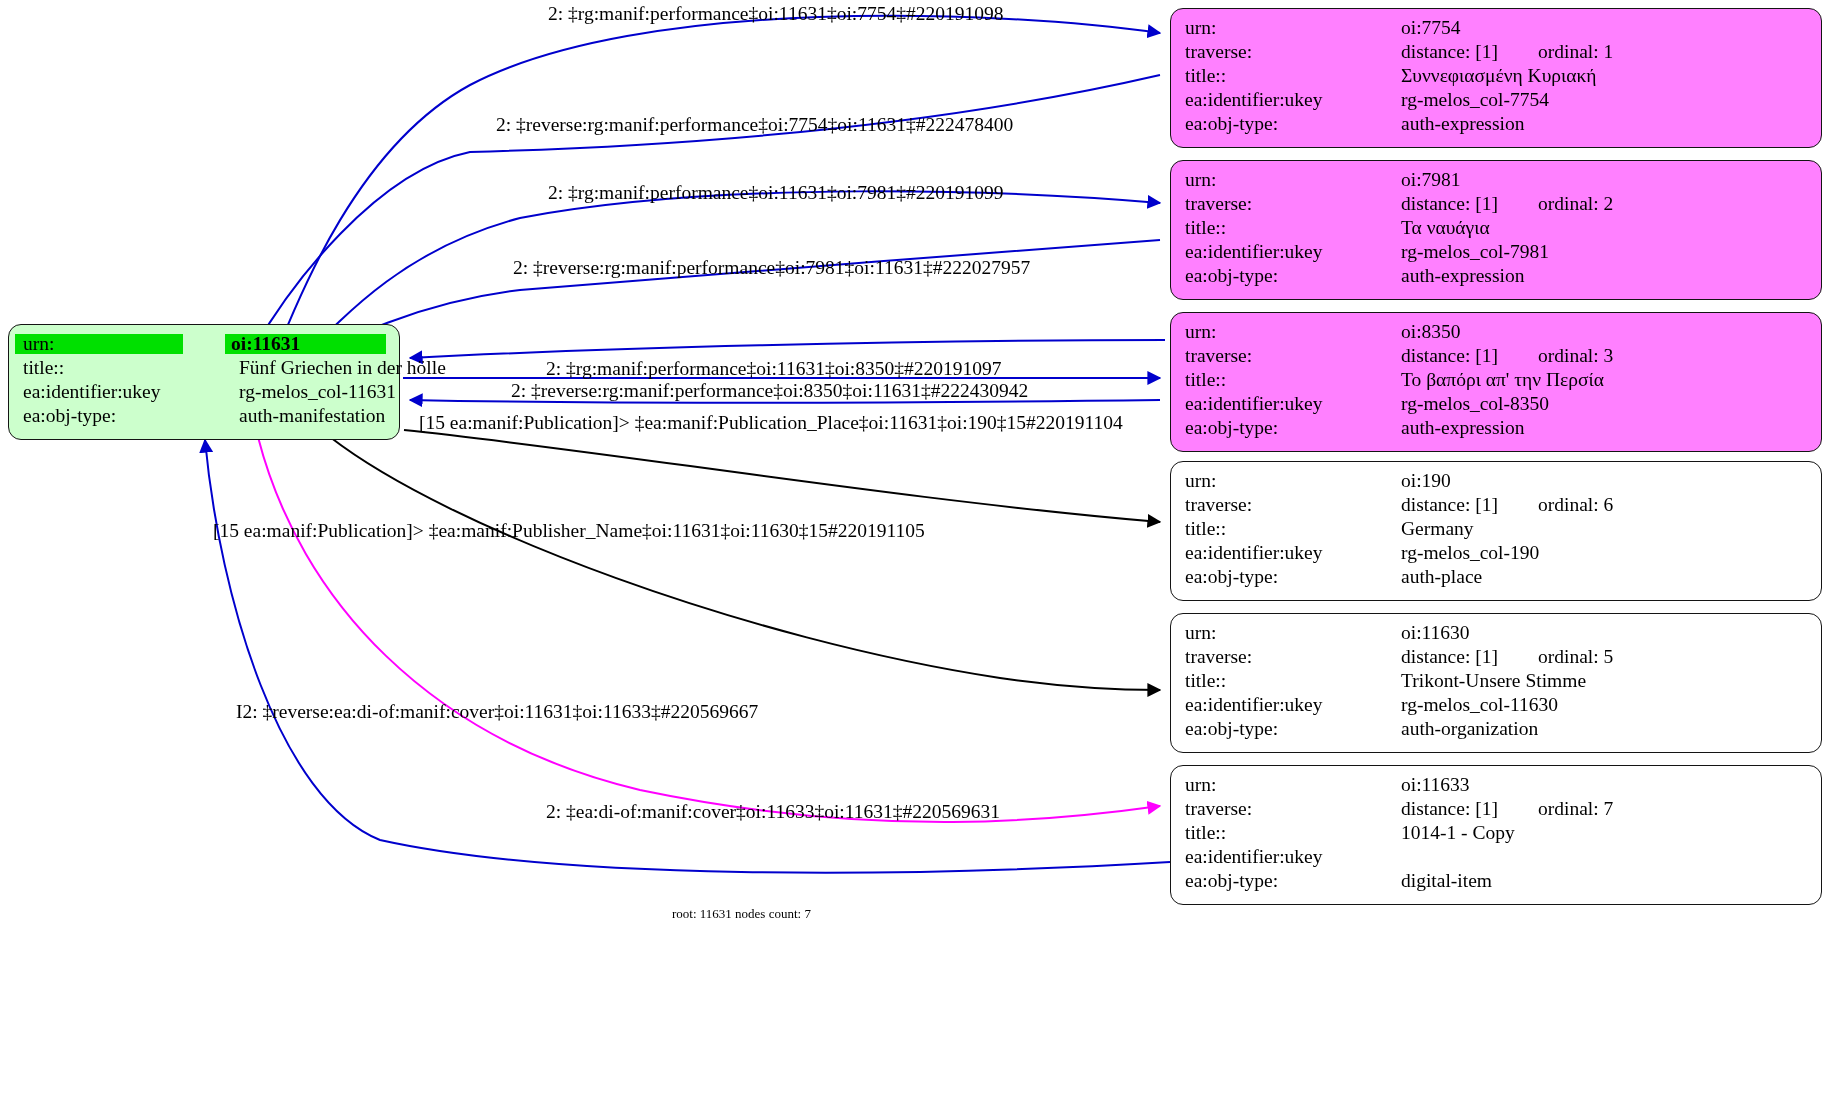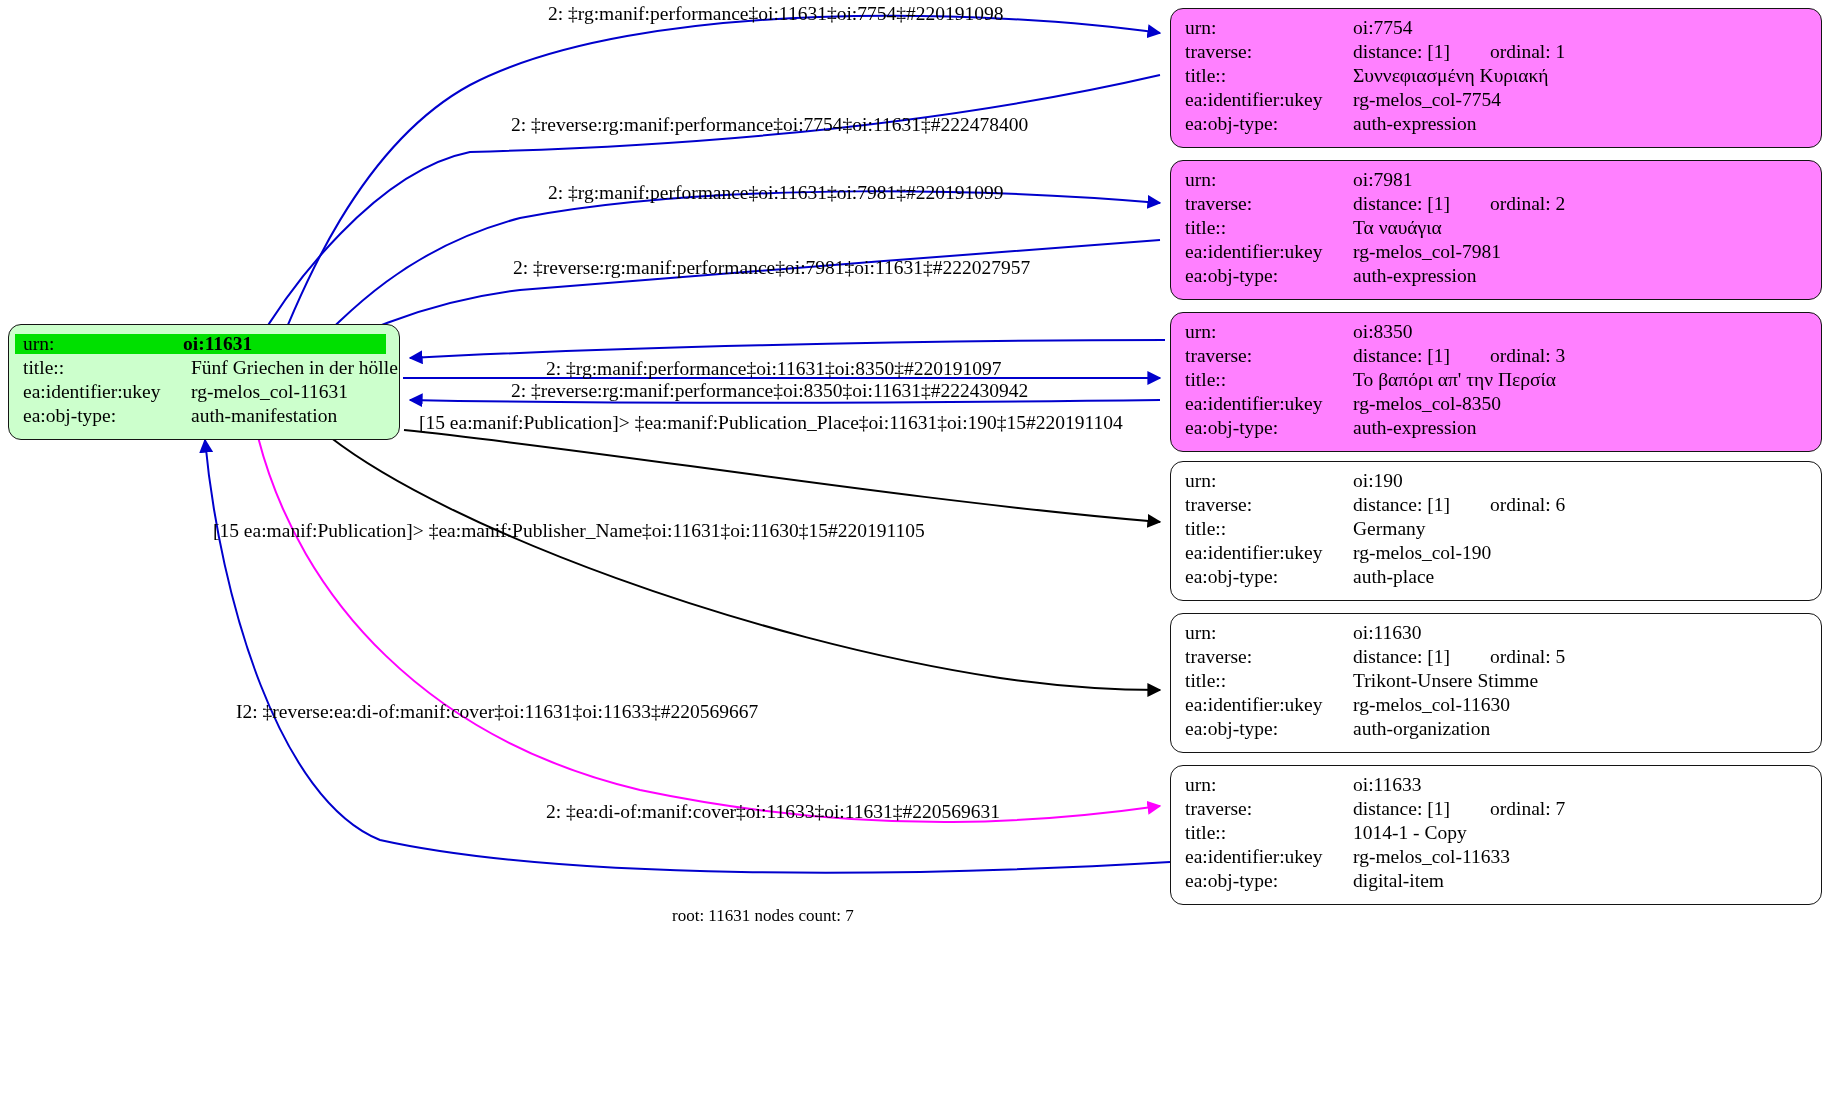--- a/index.html
+++ b/index.html
@@ -39,20 +39,21 @@
   .node.green {
     background: #ccffcc;
   }
   .node.magenta {
     background: #ff80ff;
   }
   .node .row {
     display: flex;
     align-items: baseline;
     height: 24px;
+    gap: 48px;
   }
   .node .k {
     flex: 0 0 auto;
     width: 168px;
     white-space: nowrap;
   }
   .node .v {
     flex: 1 1 auto;
     white-space: nowrap;
   }
@@ -77,21 +78,21 @@
   }
   .edge-label {
     position: absolute;
     font-size: 19.5px;
     line-height: 1;
     color: #000000;
     white-space: nowrap;
   }
   .caption {
     position: absolute;
-    font-size: 17px;
+    font-size: 13px;
     color: #000000;
     white-space: nowrap;
   }
 </style>
 </head>
 <body>
 
 <div id="canvas">
 
   <svg class="edges" viewBox="0 0 1831 1093">
@@ -272,31 +273,30 @@
     <div class="row">
       <span class="k">traverse:</span>
       <span class="v"><span class="dist">distance: [1]</span><span>ordinal: 7</span></span>
     </div>
     <div class="row">
       <span class="k">title::</span>
       <span class="v">1014-1 - Copy</span>
     </div>
     <div class="row">
       <span class="k">ea:identifier:ukey</span>
-      <span class="v">rg-melos_col-11633</span>
     </div>
     <div class="row">
       <span class="k">ea:obj-type:</span>
       <span class="v">digital-item</span>
     </div>
   </div>
 
   <div class="edge-label" style="left:548px; top:4px;">2: ‡rg:manif:performance‡oi:11631‡oi:7754‡#220191098</div>
 
-  <div class="edge-label" style="left:511px; top:115px;">2: ‡reverse:rg:manif:performance‡oi:7754‡oi:11631‡#222478400</div>
+  <div class="edge-label" style="left:496px; top:115px;">2: ‡reverse:rg:manif:performance‡oi:7754‡oi:11631‡#222478400</div>
 
   <div class="edge-label" style="left:548px; top:183px;">2: ‡rg:manif:performance‡oi:11631‡oi:7981‡#220191099</div>
 
   <div class="edge-label" style="left:513px; top:258px;">2: ‡reverse:rg:manif:performance‡oi:7981‡oi:11631‡#222027957</div>
 
   <div class="edge-label" style="left:546px; top:359px;text-align:right;">2: ‡rg:manif:performance‡oi:11631‡oi:8350‡#220191097</div>
 
   <div class="edge-label" style="left:511px; top:381px;">2: ‡reverse:rg:manif:performance‡oi:8350‡oi:11631‡#222430942</div>
 
   <div class="edge-label" style="left:419px; top:413px;">[15 ea:manif:Publication]&gt; ‡ea:manif:Publication_Place‡oi:11631‡oi:190‡15#220191104</div>

